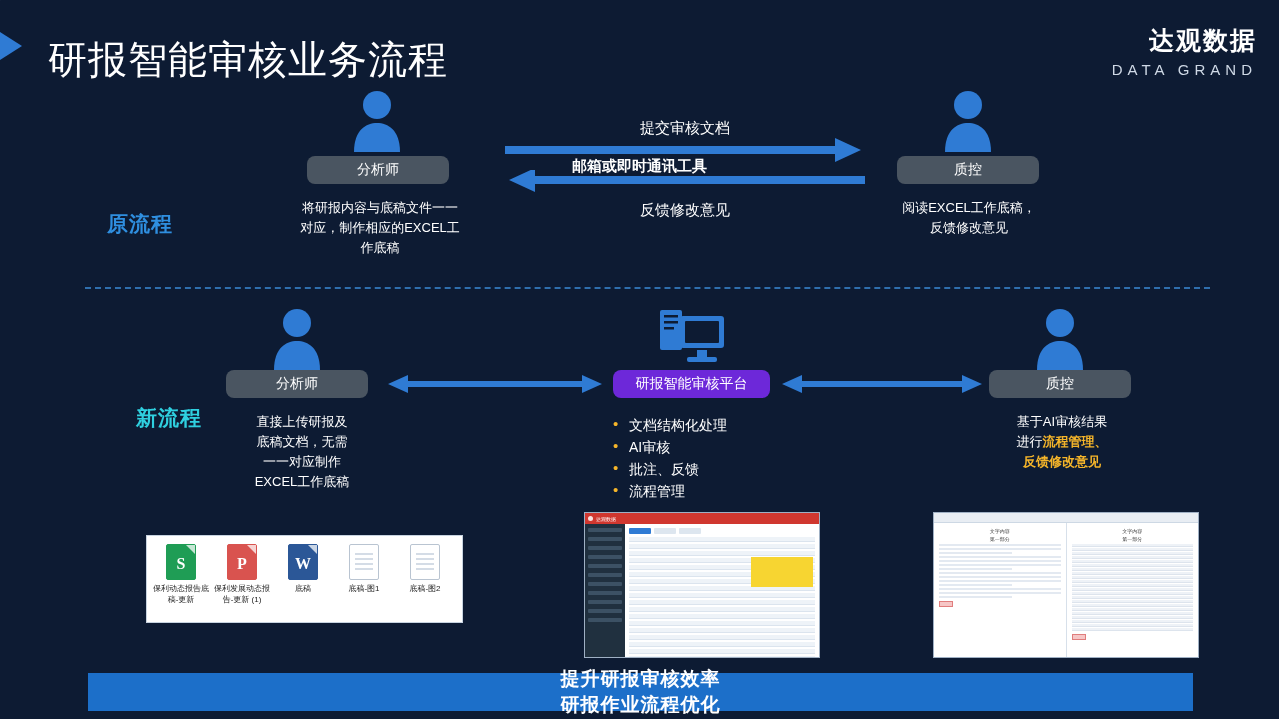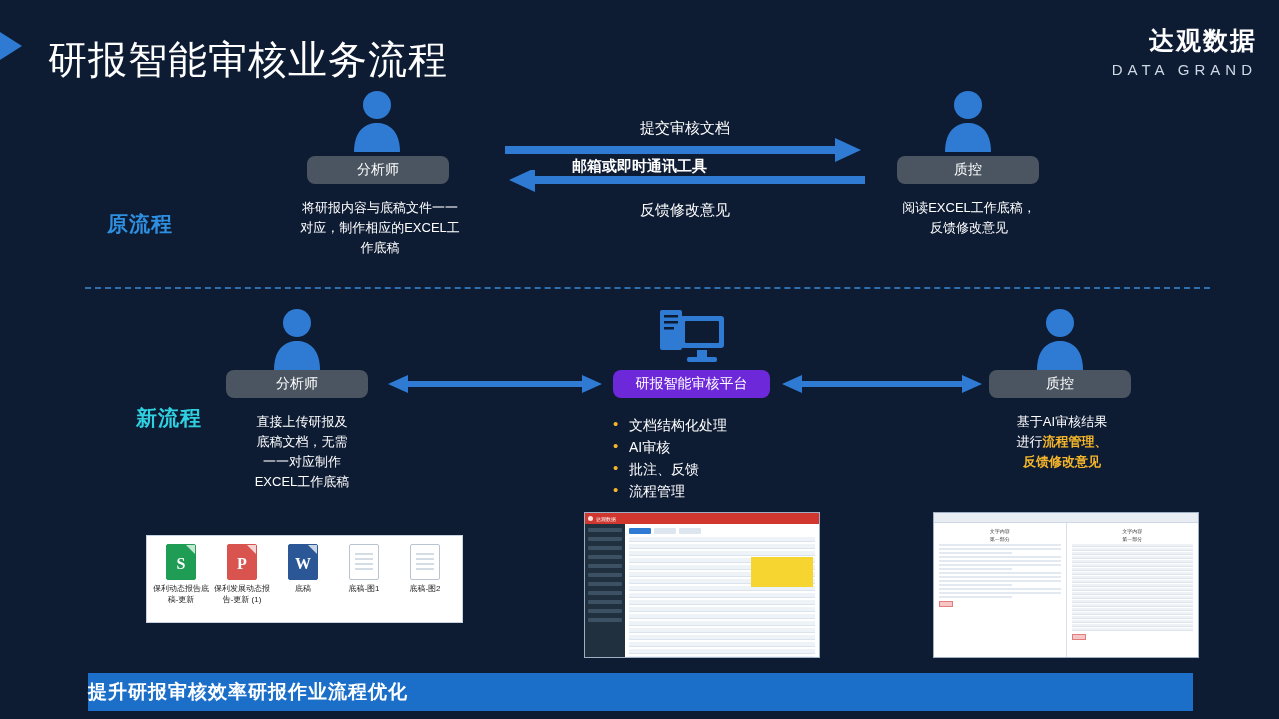--- a/index.html
+++ b/index.html
@@ -106,21 +106,22 @@
     content: "•"; position: absolute; left: 0; top: -1px; color: #f5b52a; font-size: 15px;
   }
 
   .desc .hl { color: #f5b52a; font-weight: bold; }
 
   
   .banner {
     position: absolute;
     left: 88px; top: 673px; width: 1105px; height: 38px;
     background: #1c6fc9;
-    display: flex; align-items: center; 
+    display: flex; align-items: center; justify-content: center;
+    flex-direction: column;
   }
   .banner span { color: #ffffff; font-size: 19px; font-weight: bold; letter-spacing: 1px; }
 
   
   .thumb-files {
     position: absolute; left: 146px; top: 535px; width: 317px; height: 88px;
     background: #ffffff; border: 1px solid #c7d3e0;
   }
   .file-row { display: flex; padding: 8px 6px 0 6px; gap: 5px; }
   .file-item { width: 56px; text-align: center; }

